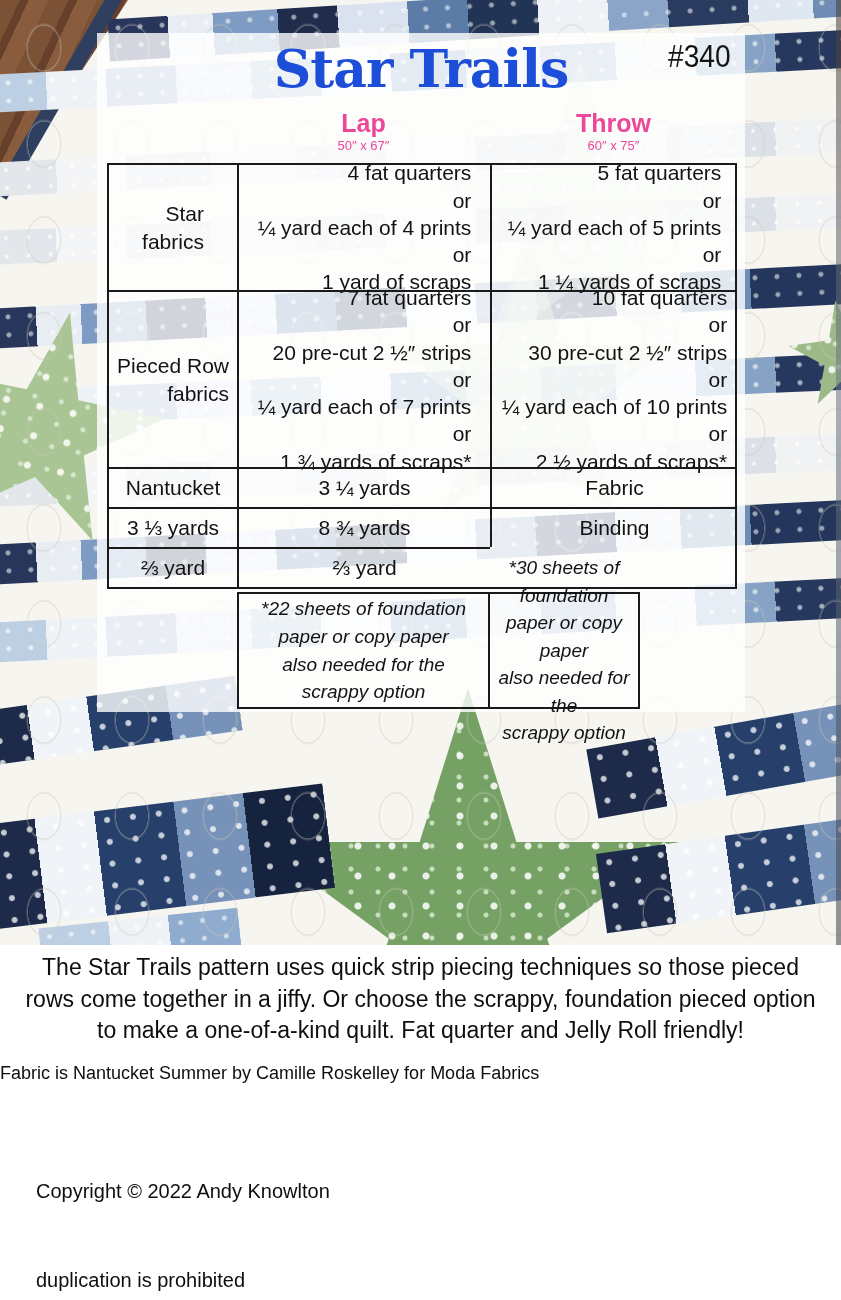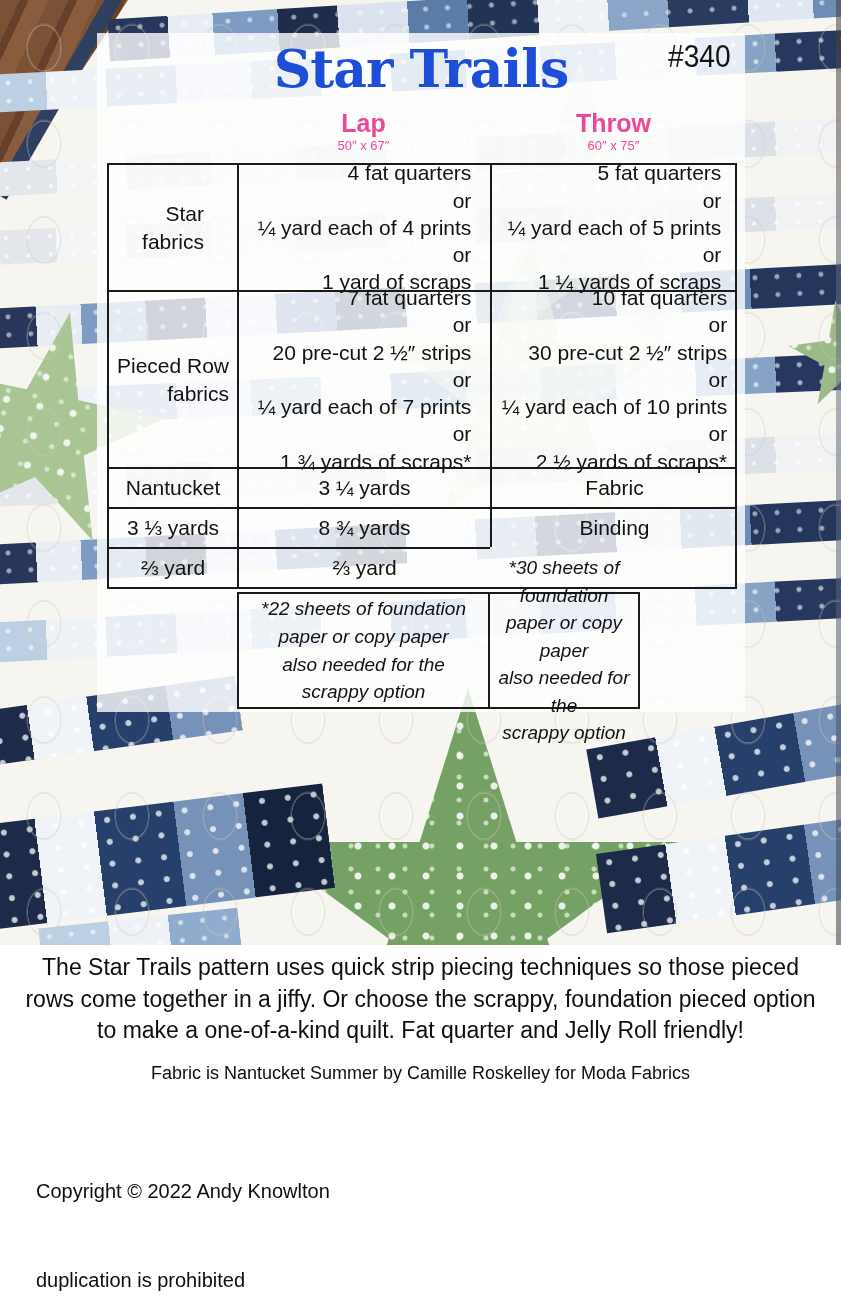--- a/index.html
+++ b/index.html
@@ -69,21 +69,21 @@
   .footnotes{position:absolute;left:237px;top:592px;width:403px;height:117px;z-index:6;
     display:flex;border:2px solid #1a1a1a;box-sizing:border-box;}
   .fn-cell{display:flex;align-items:center;justify-content:center;text-align:center;
     font-style:italic;font-size:19px;line-height:1.45;white-space:pre-line;color:#121212;box-sizing:border-box;}
   .fn-lap{width:251px;border-right:2px solid #1a1a1a;}
   .fn-throw{flex:1;border-radius:10px;}
 
   
   .description{position:absolute;left:0;top:952px;width:841px;z-index:6;text-align:center;
     font-size:23px;line-height:1.37;white-space:pre-line;color:#0e0e0e;}
-  .fabric-credit{position:absolute;left:0;top:1063px;width:841px;z-index:6;text-align:center;
+  .fabric-credit{position:absolute;left:0;top:1063px;width:841px;z-index:6;
     font-size:18px;color:#0e0e0e;}
   .credits{position:absolute;left:36px;top:1118px;z-index:6;font-size:20px;line-height:1.48;
     color:#0e0e0e;white-space:pre-wrap;}
 </style>
 </head>
 <body>
 
 <div class="sheet">
 
   <div class="photo">

